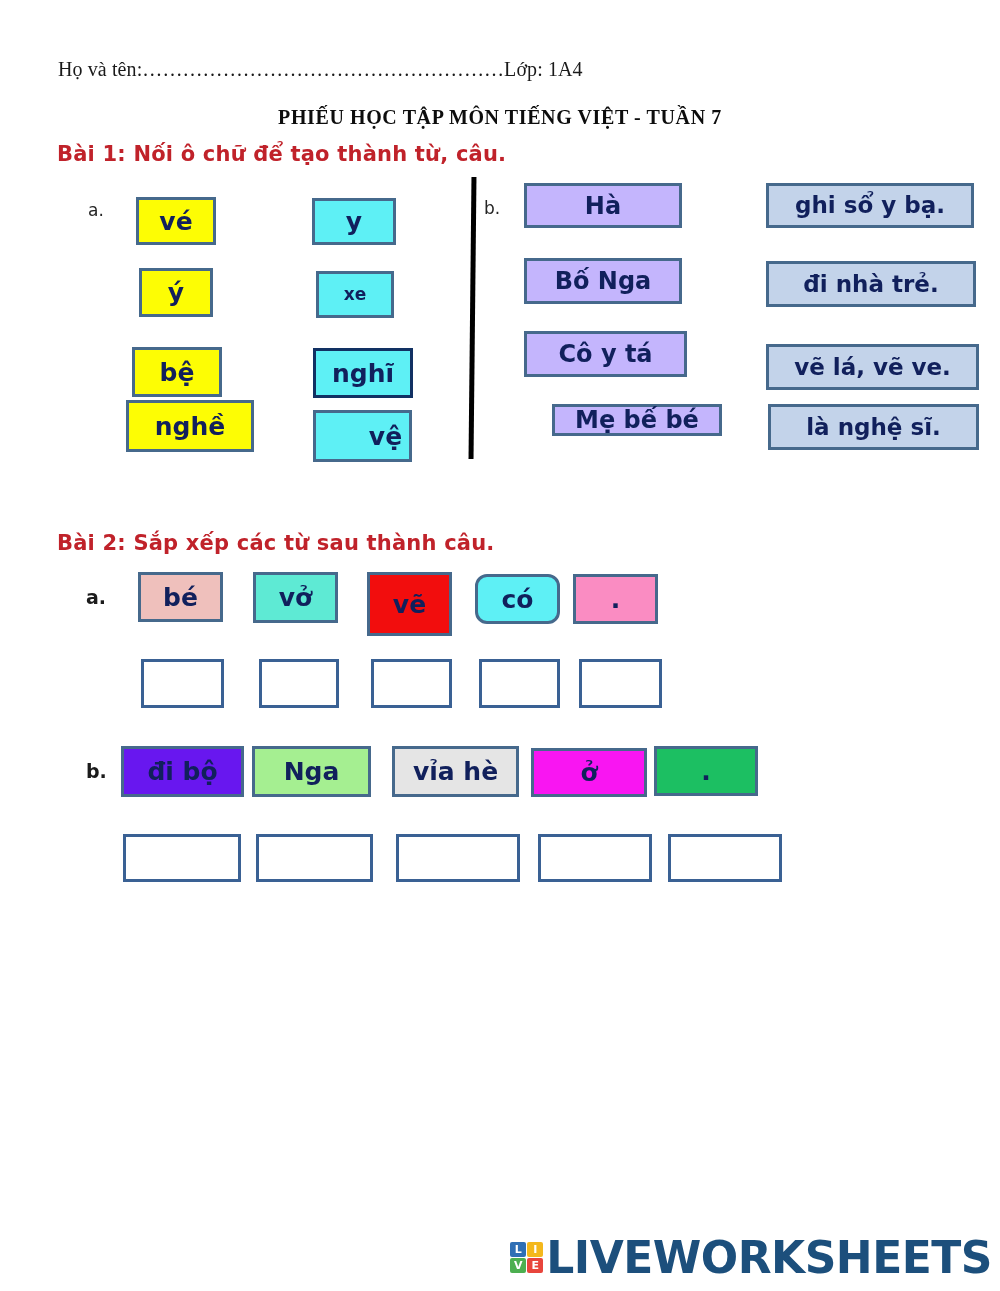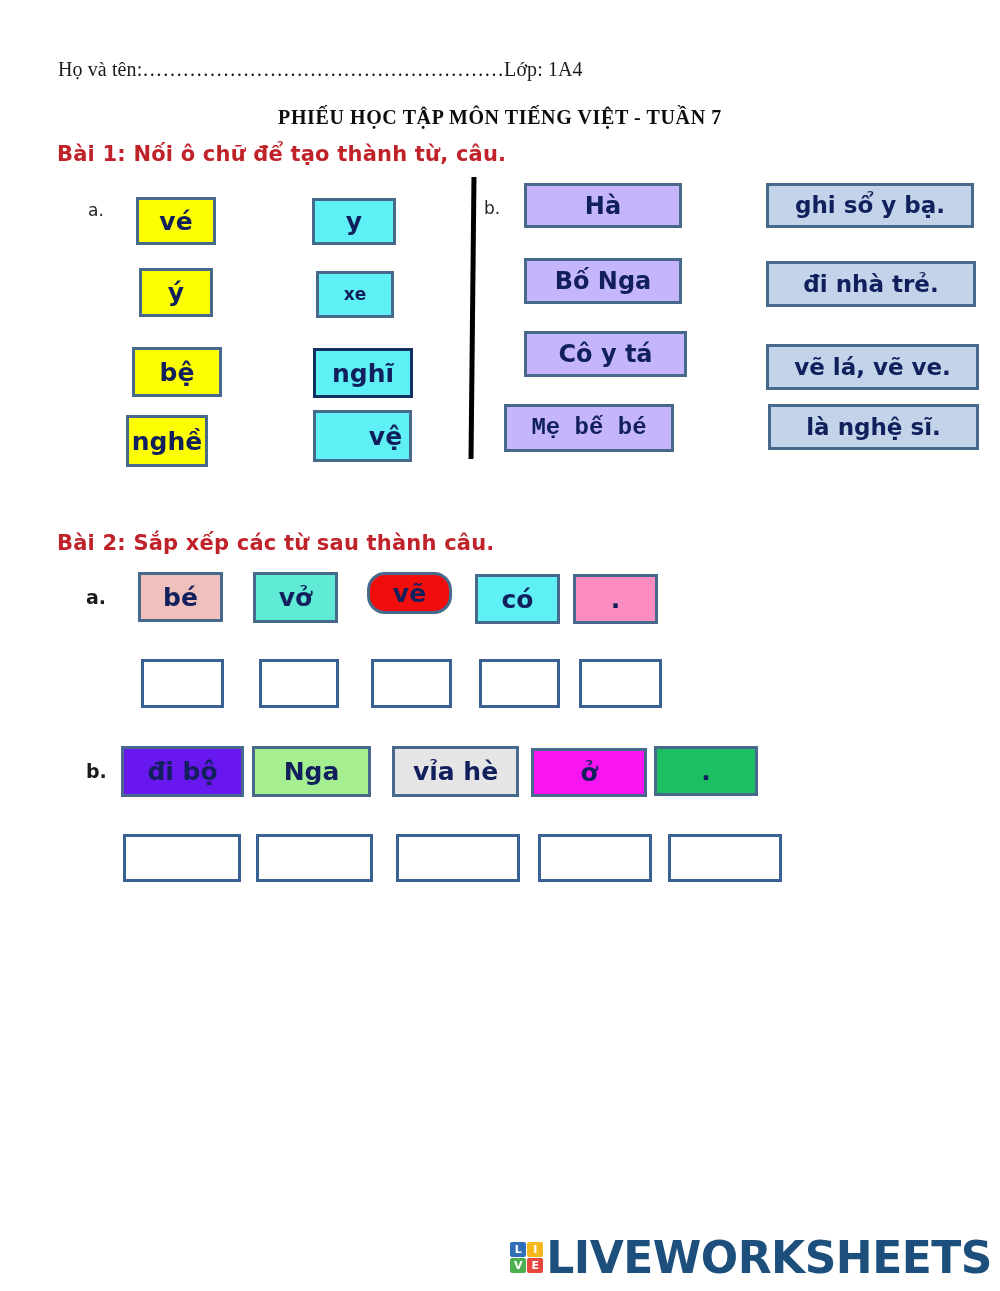--- a/index.html
+++ b/index.html
@@ -161,46 +161,46 @@
 <div class="task-heading" id="task1-heading">Bài 1: Nối ô chữ để tạo thành từ, câu.</div>
 
 <div class="sub-label" style="left:88px; top:200px;">a.</div>
 <div class="sub-label" style="left:484px; top:198px;">b.</div>
 
 <div id="column-divider"></div>
 
 <div class="tile yellow" style="left:136px; top:197px; width:80px; height:48px; font-size:25px;">vé</div>
 <div class="tile yellow" style="left:139px; top:268px; width:74px; height:49px; font-size:25px;">ý</div>
 <div class="tile yellow" style="left:132px; top:347px; width:90px; height:50px; font-size:25px;">bệ</div>
-<div class="tile yellow" style="left:126px; top:415px; width:82px; height:52px; font-size:25px;">nghề</div>
+<div class="tile yellow" style="left:126px; top:400px; width:128px; height:52px; font-size:25px;">nghề</div>
 
 <div class="tile cyan" style="left:312px; top:198px; width:84px; height:47px; font-size:25px;">y</div>
 <div class="tile cyan" style="left:316px; top:271px; width:78px; height:47px; font-size:17px;">xe</div>
 <div class="tile cyan-dk" style="left:313px; top:348px; width:100px; height:50px; font-size:25px;">nghĩ</div>
 <div class="tile cyan" style="left:313px; top:410px; width:99px; height:52px; font-size:25px;padding-left:46px;">vệ</div>
 
 <div class="tile orange" style="left:524px; top:183px; width:158px; height:45px; font-size:24px;">Hà</div>
 <div class="tile orange" style="left:524px; top:258px; width:158px; height:46px; font-size:24px;">Bố Nga</div>
 <div class="tile orange" style="left:524px; top:331px; width:163px; height:46px; font-size:24px;">Cô y tá</div>
-<div class="tile orange" style="left:504px; top:404px; width:170px; height:48px; font-size:24px;font-family:Liberation Mono, monospace;">Mẹ bế bé</div>
+<div class="tile orange" style="left:552px; top:404px; width:170px; height:32px; font-size:24px;">Mẹ bế bé</div>
 
 <div class="tile bluegrey" style="left:766px; top:183px; width:208px; height:45px; font-size:23px;">ghi sổ y bạ.</div>
 <div class="tile bluegrey" style="left:766px; top:261px; width:210px; height:46px; font-size:23px;">đi nhà trẻ.</div>
 <div class="tile bluegrey" style="left:766px; top:331px; width:213px; height:46px; font-size:23px;margin-top:13px;">vẽ lá, vẽ ve.</div>
 <div class="tile bluegrey" style="left:768px; top:404px; width:211px; height:46px; font-size:23px;">là nghệ sĩ.</div>
 
 <div class="task-heading" id="task2-heading">Bài 2: Sắp xếp các từ sau thành câu.</div>
 
 <div class="sub-label big" style="left:86px; top:586px;">a.</div>
 <div class="sub-label big" style="left:86px; top:760px;">b.</div>
 
 <div class="tile rose" style="left:138px; top:572px; width:85px; height:50px; font-size:25px;">bé</div>
 <div class="tile peach" style="left:253px; top:572px; width:85px; height:51px; font-size:25px;">vở</div>
-<div class="tile red" style="left:367px; top:572px; width:85px; height:42px; font-size:25px;border-radius:18px;">vẽ</div>
-<div class="tile cyan2" style="left:475px; top:574px; width:85px; height:50px; font-size:25px;">có</div>
+<div class="tile red" style="left:367px; top:572px; width:85px; height:64px; font-size:25px;">vẽ</div>
+<div class="tile cyan2" style="left:475px; top:574px; width:85px; height:50px; font-size:25px;border-radius:12px;">có</div>
 <div class="tile pink" style="left:573px; top:574px; width:85px; height:50px; font-size:25px;">.</div>
 
 <div class="blank-box" style="left:141px; top:659px; width:83px; height:49px;"></div>
 <div class="blank-box" style="left:259px; top:659px; width:80px; height:49px;"></div>
 <div class="blank-box" style="left:371px; top:659px; width:81px; height:49px;"></div>
 <div class="blank-box" style="left:479px; top:659px; width:81px; height:49px;"></div>
 <div class="blank-box" style="left:579px; top:659px; width:83px; height:49px;"></div>
 
 <div class="tile violet" style="left:121px; top:746px; width:123px; height:51px; font-size:25px;">đi bộ</div>
 <div class="tile lgreen" style="left:252px; top:746px; width:119px; height:51px; font-size:25px;">Nga</div>

